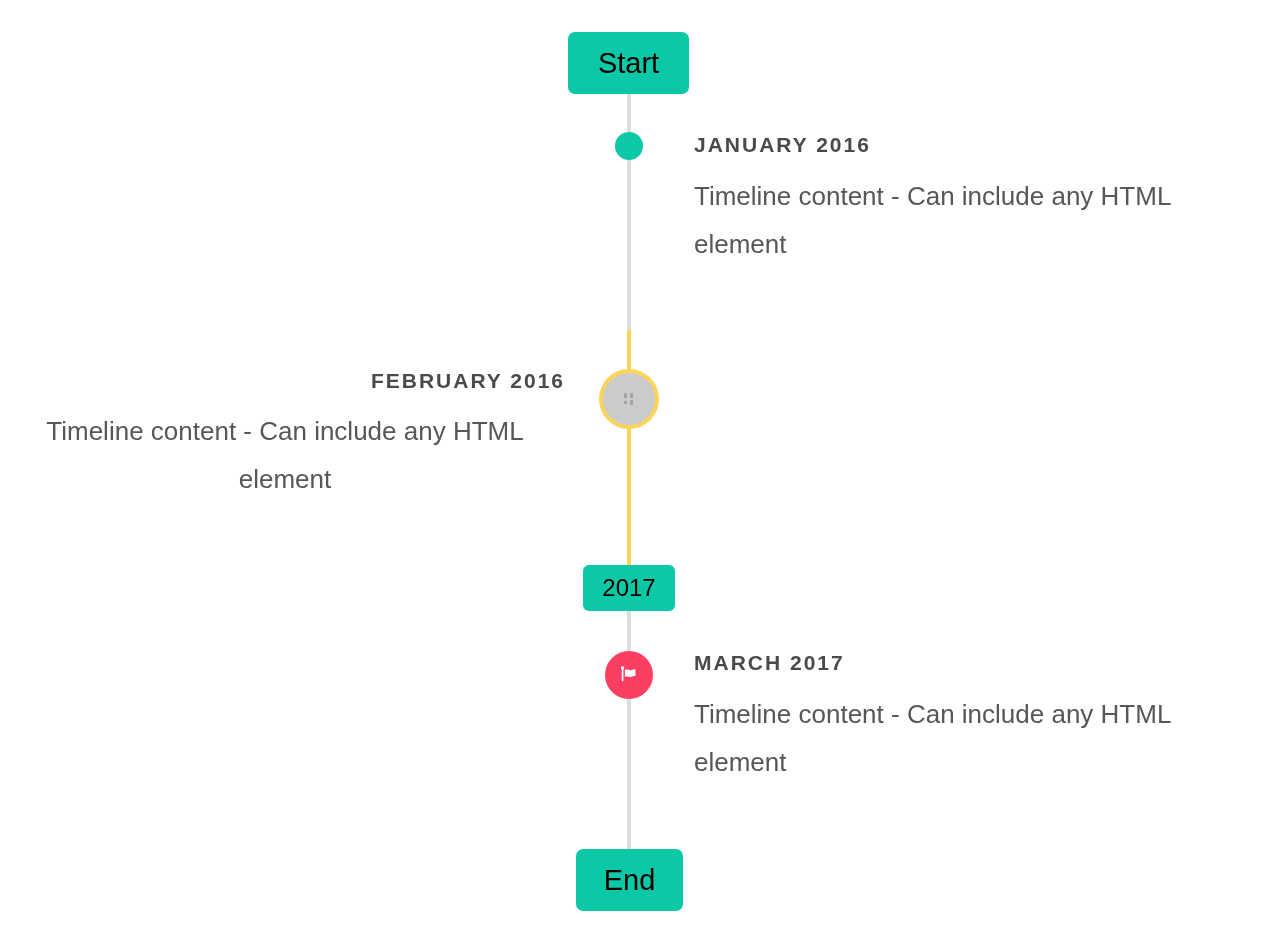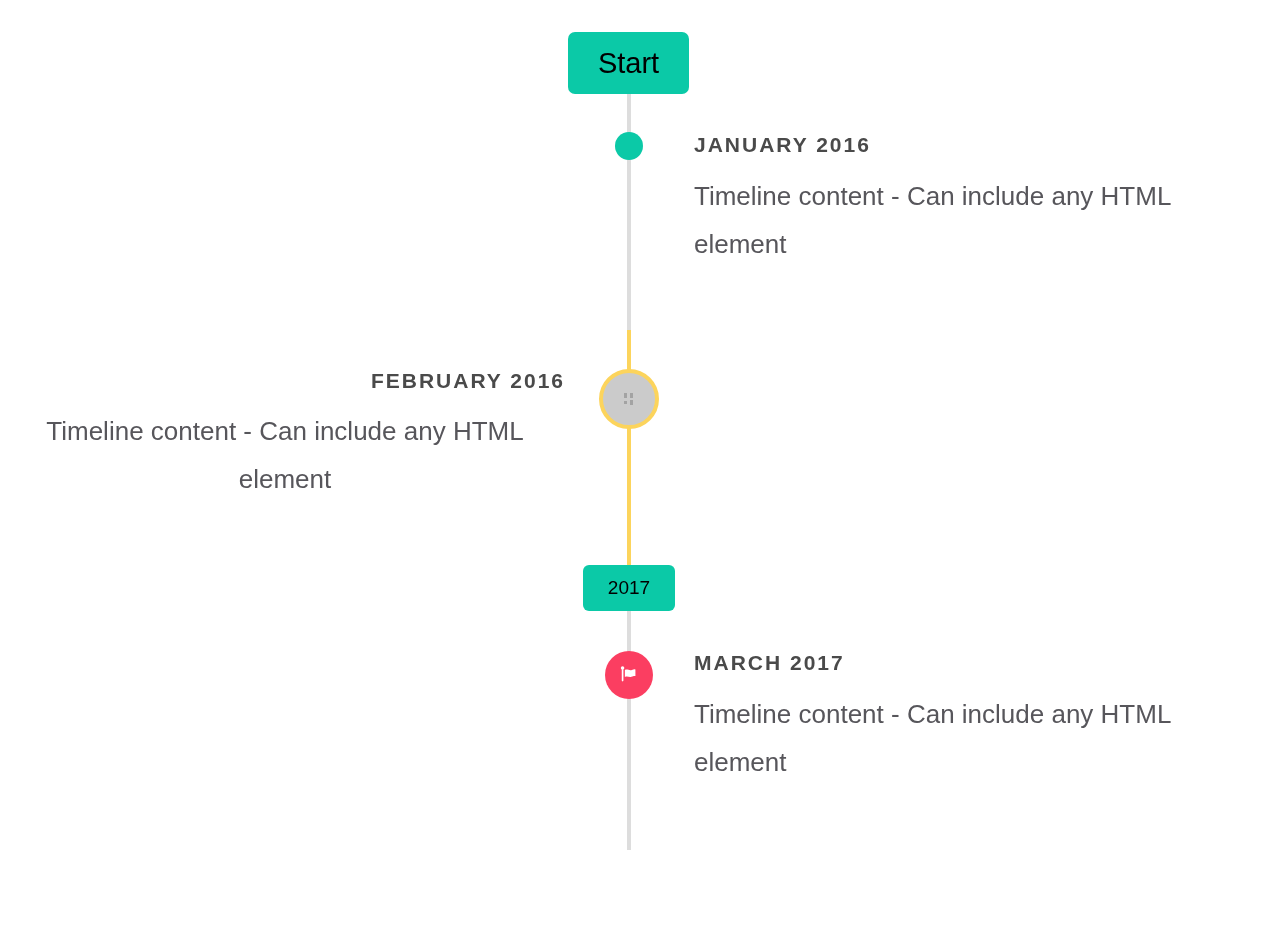--- a/index.html
+++ b/index.html
@@ -36,21 +36,21 @@
   
   .plate{
     position:absolute;
     background:var(--accent);
     color:#000000;
     display:flex;align-items:center;justify-content:center;
     border-radius:7px;
     z-index:5;
   }
   .plate-start{left:568px;top:32px;width:121px;height:62px;font-size:29px;}
-  .plate-year{left:583px;top:565px;width:92px;height:46px;font-size:19px;border-radius:6px;}
+  .plate-year{left:583px;top:565px;width:92px;height:46px;font-size:24px;border-radius:6px;}
   .plate-end{left:576px;top:849px;width:107px;height:62px;font-size:29px;}
   
   .marker-dot{
     position:absolute;left:615px;top:132px;
     width:28px;height:28px;border-radius:50%;
     background:var(--accent);
     z-index:4;
   }
   .marker-button{
     position:absolute;left:599px;top:369px;
@@ -131,14 +131,17 @@
     <svg width="22" height="22" viewBox="0 0 24 24" aria-hidden="true">
       <circle cx="5" cy="4.4" r="1.9" fill="#ffffff"></circle>
       <rect x="4.1" y="5.5" width="1.8" height="13.5" rx="0.9" fill="#ffffff"></rect>
       <path d="M7.5 6.6 C10 4.9 12.2 7.6 15.2 6.5 C16.6 6.0 17.8 5.4 19 5.9 L19 13.2
                C17.5 12.8 16.4 13.5 14.6 14.0 C12 14.8 10.3 12.6 7.5 14.2 Z" fill="#ffffff"></path>
     </svg>
   </div>
   <div class="event-date side-right date-mar">MARCH 2017</div>
   <div class="event-content side-right content-mar">Timeline content - Can include any HTML element</div>
 
+  <div class="plate plate-end">
+    <span>End</span>
+  </div>
 
 </div>
 
 </body></html>

